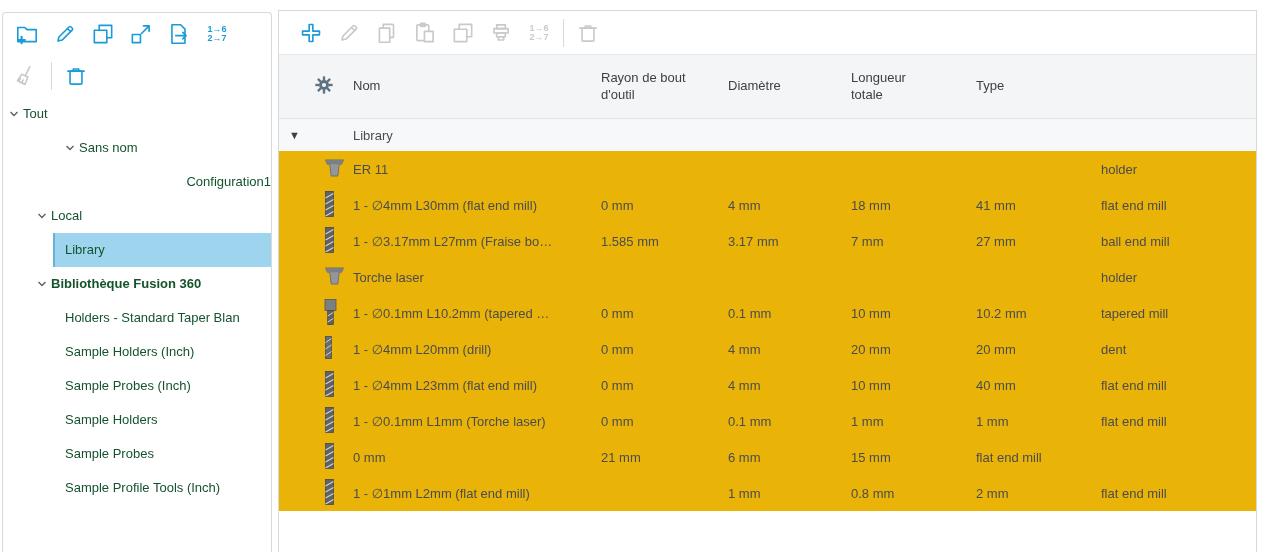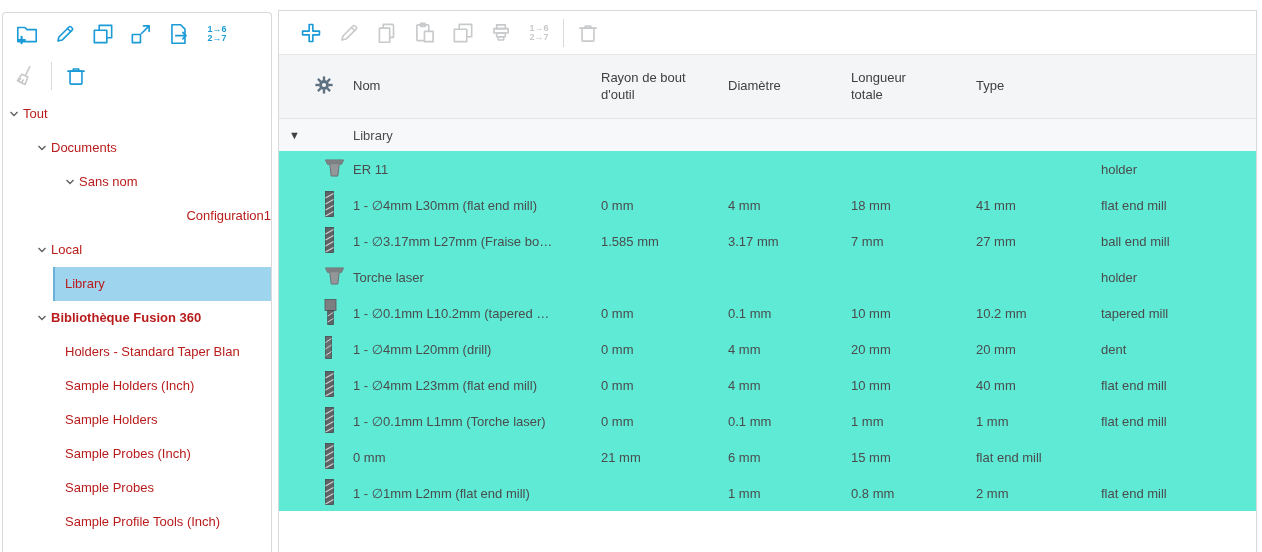--- a/index.html
+++ b/index.html
@@ -13,42 +13,42 @@
              background:#fff; overflow:hidden; }
   .side-toolbar-row { display:flex; align-items:center; height:42px; padding-left:5px; }
   .tbtn { width:38px; height:30px; display:flex; align-items:center; justify-content:center;
           color:#1a9bd7; cursor:pointer; flex:0 0 auto; }
   .tbtn.disabled { color:#c7c9cb; }
   .tbtn svg { display:block; }
   .tb-divider { width:1px; height:28px; background:#d8d9db; margin:0 5px; flex:0 0 auto; }
   .rn { font-size:9px; line-height:9px; letter-spacing:0; font-weight:bold; text-align:left; }
 
   .tree { position:absolute; left:0; top:84px; right:0; bottom:0; overflow:hidden; }
-  .titem { height:34px; line-height:34px; font-size:13px; color:#b91c1c;
+  .titem { height:34px; line-height:34px; font-size:13px; color:#14532d;
            white-space:nowrap; overflow:hidden; cursor:default; display:flex; align-items:center; }
   .titem .chev { width:14px; display:inline-flex; align-items:center; color:#5a5d60; flex:0 0 auto; }
   .titem .lbl { overflow:hidden; white-space:nowrap; }
   .titem.bold .lbl { font-weight:bold; }
   .titem.selected { background:#9fd4ef; border-left:2px solid #6ab1da; }
 
   
   .panel { position:absolute; left:278px; top:10px; width:979px; height:542px;
            border:1px solid #d8d9db; border-bottom:none; background:#fff; overflow:hidden; }
   .main-toolbar { display:flex; align-items:center; height:44px; padding-left:13px;
                   border-bottom:1px solid #e5e6e8; }
 
   .grid { display:grid; grid-template-columns:74px 248px 127px 123px 125px 125px 1fr;
           align-items:center; font-size:13px; color:#4a4c4e; }
   .thead { height:64px; background:#f4f5f7; border-bottom:1px solid #e2e3e5;
            color:#404040; }
   .thead .hc { white-space:pre-line; line-height:1.3; padding-right:8px; cursor:default; }
   .gearbox { padding-left:34px; display:flex; align-items:center; }
   .group-row { height:32px; background:#f7f8fa; cursor:default; }
   .group-row .tri { padding-left:10px; color:#3e4043; font-size:11px; line-height:1; }
-  .trow { height:36px; background:#5eead4; }
+  .trow { height:36px; background:#eab308; }
   .trow .iconbox { padding-left:44px; display:flex; align-items:center; }
   .cell { white-space:nowrap; overflow:hidden; padding-right:8px; }
 </style>
 </head>
 <body>
 
 <div class="screen">
 
   <aside class="sidebar">
     <div class="side-toolbar-row" id="side-row1">
@@ -118,69 +118,61 @@
       </div>
     <div class="tree" id="tree">
         <div class="titem" style="padding-left: 6px;">
           <span class="chev">
             <svg width="10" height="10" viewBox="0 0 10 10" fill="none" stroke="currentColor" stroke-width="1.3">
               <path d="M1.5 3 5 6.5 8.5 3"></path>
             </svg>
           </span>
           <span class="lbl">Tout</span>
         </div>
+        <div class="titem" style="padding-left: 62px;">
+          <span class="chev">
+            <svg width="10" height="10" viewBox="0 0 10 10" fill="none" stroke="currentColor" stroke-width="1.3">
+              <path d="M1.5 3 5 6.5 8.5 3"></path>
+            </svg>
+          </span>
+          <span class="lbl">Sans nom</span>
+        </div>
+        <div class="titem" style="padding-left: 90px; justify-content: flex-end;">
+          <span class="lbl">Configuration1</span>
+        </div>
         <div class="titem" style="padding-left: 34px;">
           <span class="chev">
             <svg width="10" height="10" viewBox="0 0 10 10" fill="none" stroke="currentColor" stroke-width="1.3">
               <path d="M1.5 3 5 6.5 8.5 3"></path>
             </svg>
           </span>
-          <span class="lbl">Documents</span>
-        </div>
-        <div class="titem" style="padding-left: 62px;">
-          <span class="chev">
-            <svg width="10" height="10" viewBox="0 0 10 10" fill="none" stroke="currentColor" stroke-width="1.3">
-              <path d="M1.5 3 5 6.5 8.5 3"></path>
-            </svg>
-          </span>
-          <span class="lbl">Sans nom</span>
-        </div>
-        <div class="titem" style="padding-left: 90px; justify-content: flex-end;">
-          <span class="lbl">Configuration1</span>
-        </div>
-        <div class="titem" style="padding-left: 34px;">
-          <span class="chev">
-            <svg width="10" height="10" viewBox="0 0 10 10" fill="none" stroke="currentColor" stroke-width="1.3">
-              <path d="M1.5 3 5 6.5 8.5 3"></path>
-            </svg>
-          </span>
           <span class="lbl">Local</span>
         </div>
         <div class="titem selected" style="margin-left: 50px; padding-left: 10px;">
           <span class="lbl">Library</span>
         </div>
         <div class="titem bold" style="padding-left: 34px;">
           <span class="chev">
             <svg width="10" height="10" viewBox="0 0 10 10" fill="none" stroke="currentColor" stroke-width="1.3">
               <path d="M1.5 3 5 6.5 8.5 3"></path>
             </svg>
           </span>
           <span class="lbl">Bibliothèque Fusion 360</span>
         </div>
         <div class="titem" style="padding-left: 62px;">
           <span class="lbl">Holders - Standard Taper Blan</span>
         </div>
         <div class="titem" style="padding-left: 62px;">
           <span class="lbl">Sample Holders (Inch)</span>
         </div>
         <div class="titem" style="padding-left: 62px;">
+          <span class="lbl">Sample Probes (Inch)</span>
+        </div>
+        <div class="titem" style="padding-left: 62px;">
           <span class="lbl">Sample Holders</span>
-        </div>
-        <div class="titem" style="padding-left: 62px;">
-          <span class="lbl">Sample Probes (Inch)</span>
         </div>
         <div class="titem" style="padding-left: 62px;">
           <span class="lbl">Sample Probes</span>
         </div>
         <div class="titem" style="padding-left: 62px;">
           <span class="lbl">Sample Profile Tools (Inch)</span>
         </div>
       </div>
   </aside>
 

